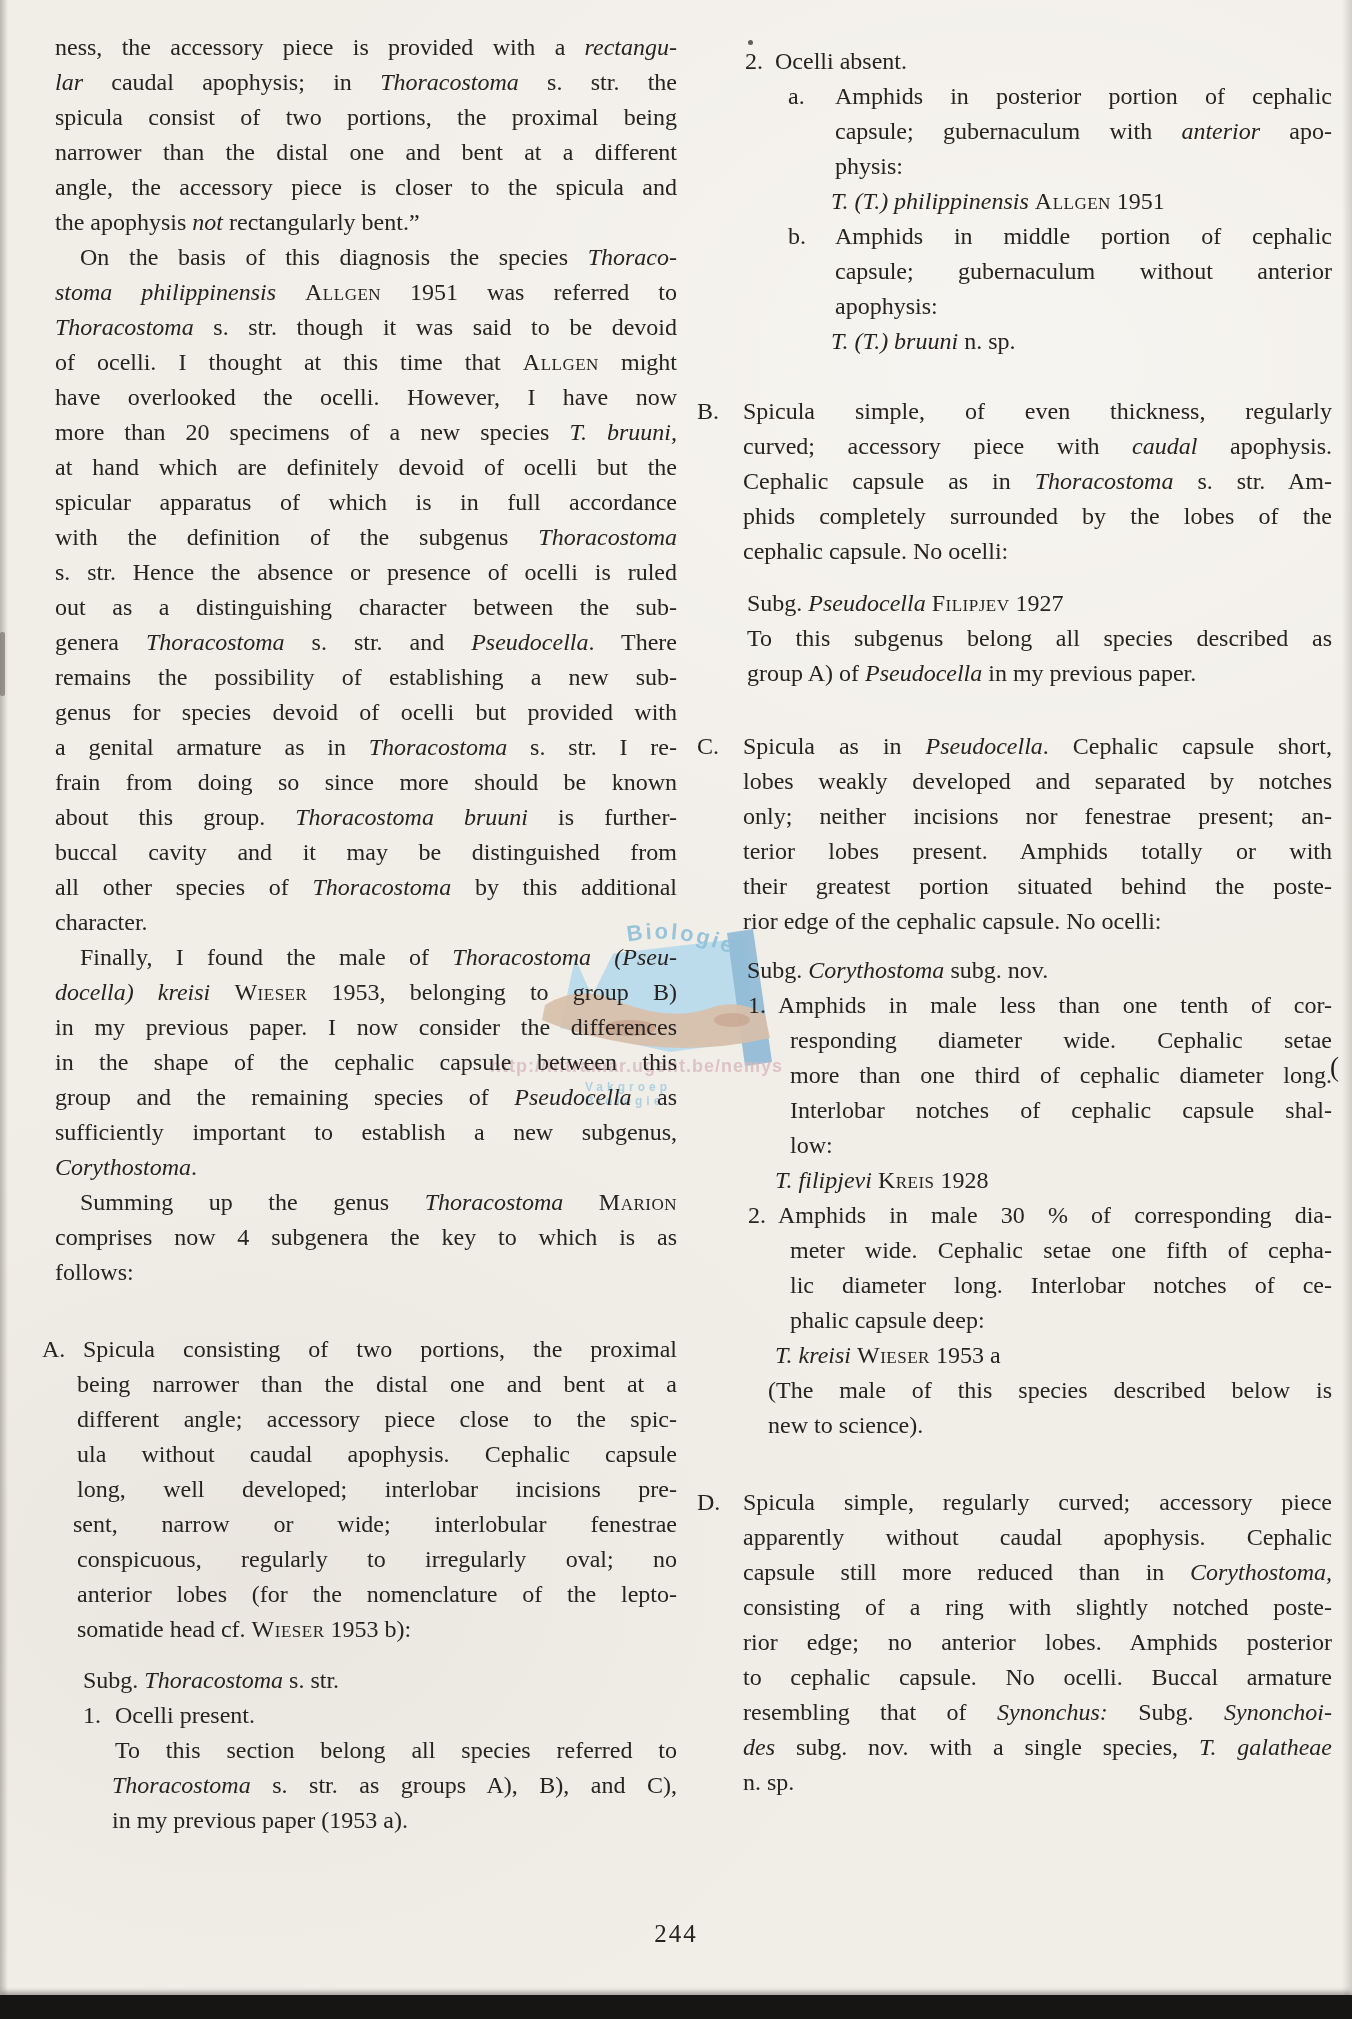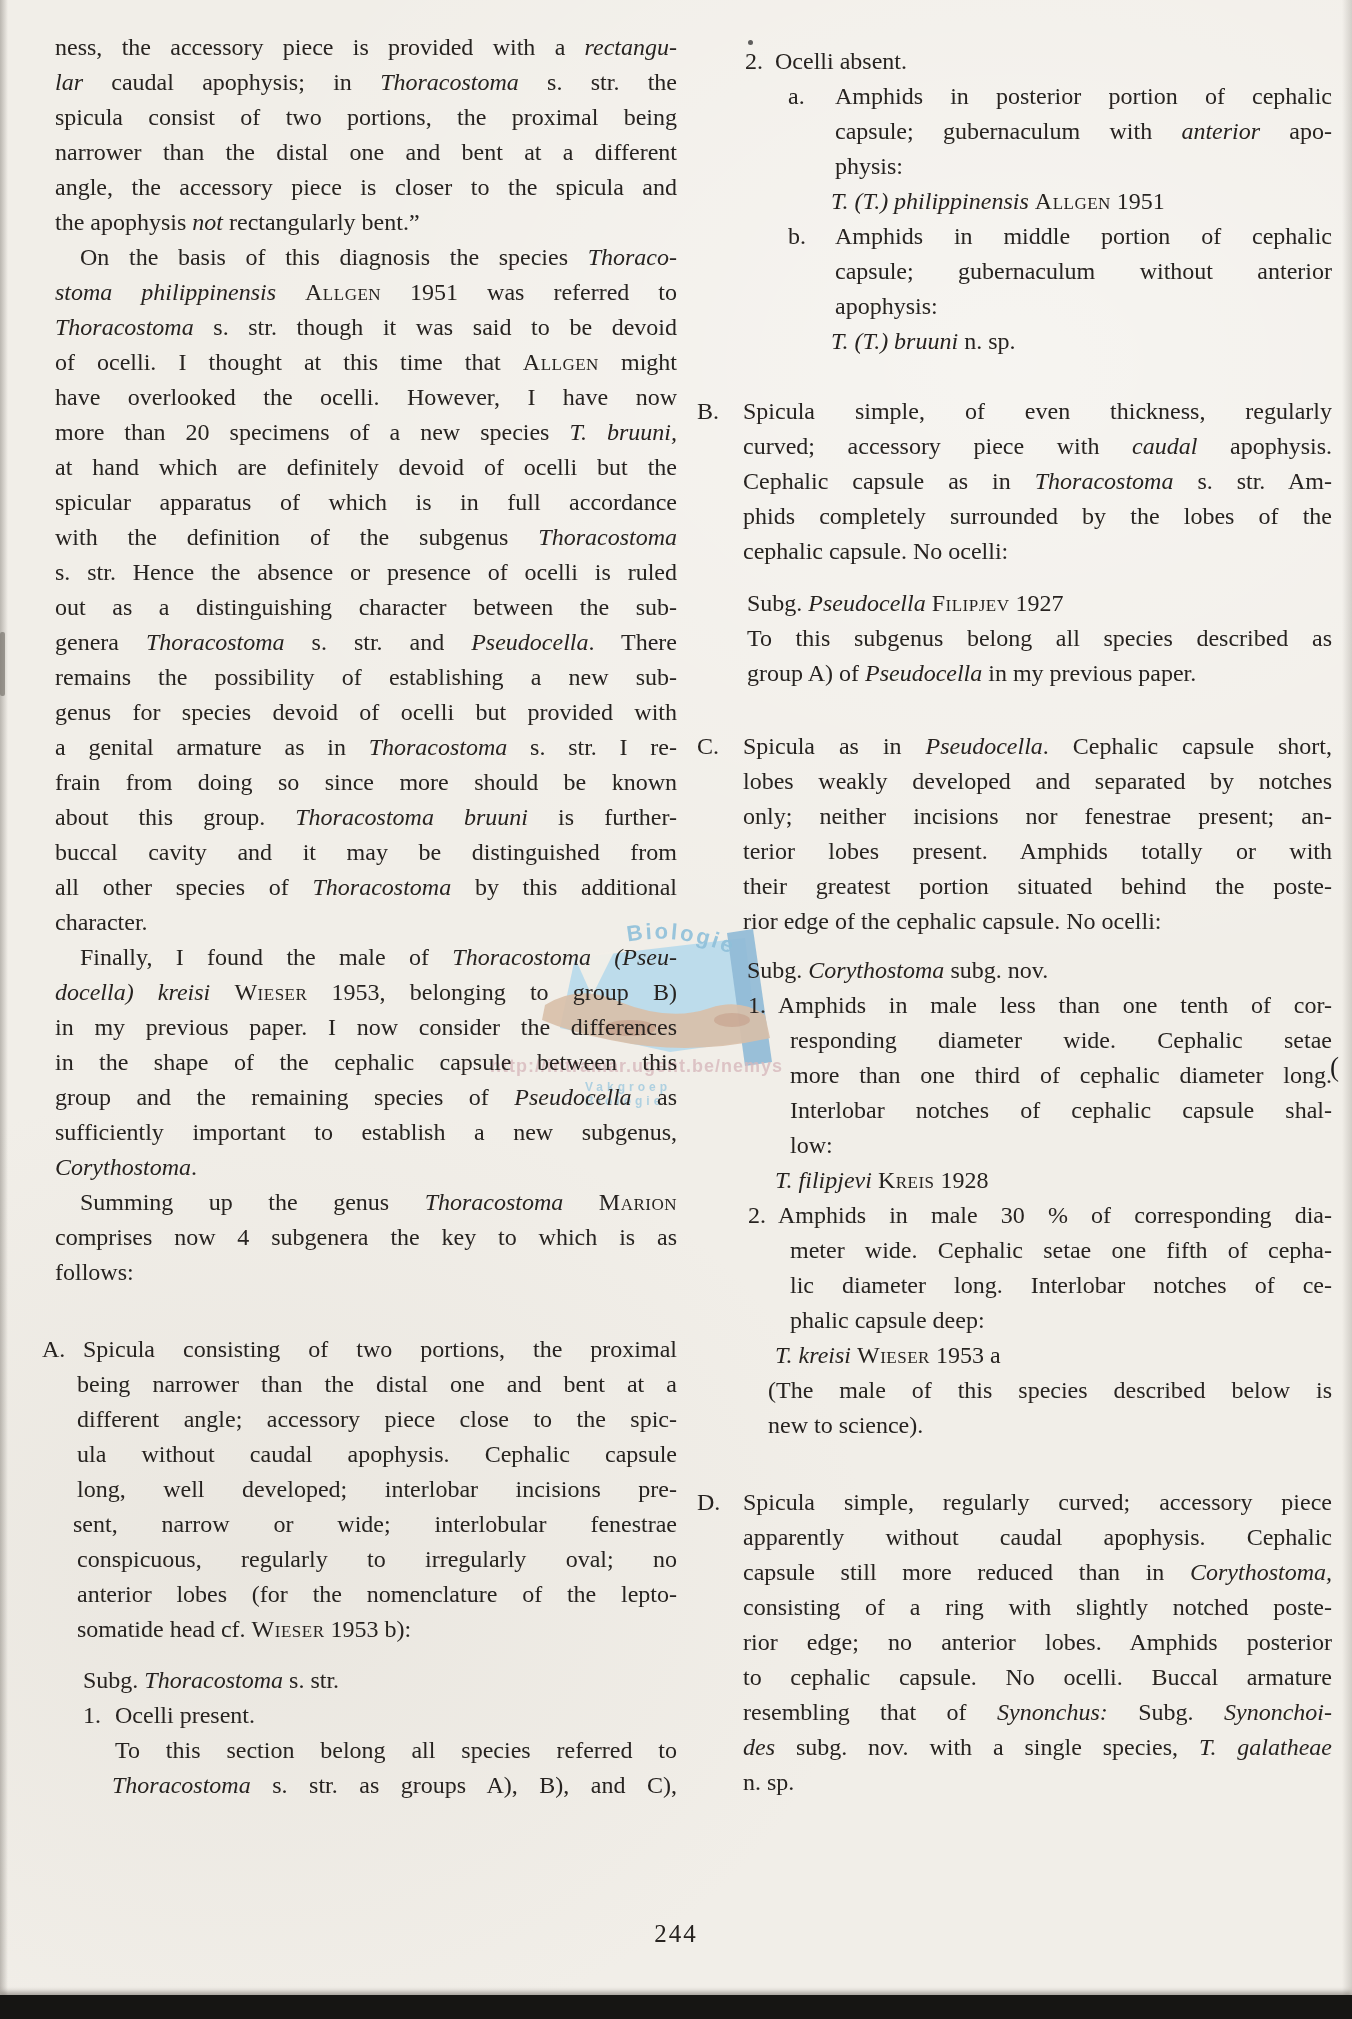--- a/index.html
+++ b/index.html
@@ -122,20 +122,21 @@
         <div class="line j" style="margin-left: 18px;"><span>sent, narrow or wide; interlobular fenestrae</span></div>
         <div class="line j" style="margin-left: 22px;"><span>conspicuous, regularly to irregularly oval; no</span></div>
         <div class="line j" style="margin-left: 22px;"><span>anterior lobes (for the nomenclature of the lepto-</span></div>
         <div class="line" style="margin-left: 22px;"><span>somatide head cf. </span><span class="sc">Wieser</span><span> 1953 b):</span></div>
       </div>
       <div class="block" style="margin-top: 16px;">
         <div class="line" style="margin-left: 28px;"><span>Subg. </span><span class="i">Thoracostoma</span><span> s. str.</span></div>
         <div class="line" style="margin-left: 60px;"><span class="marker" style="left: -32px;">1.</span><span>Ocelli present.</span></div>
         <div class="line j" style="margin-left: 60px;"><span>To this section belong all species referred to</span></div>
         <div class="line j" style="margin-left: 57px;"><span class="i">Thoracostoma</span><span> s. str. as groups A), B), and C),</span></div>
+        <div class="line" style="margin-left: 57px;"><span>in my previous paper (1953 a).</span></div>
       </div>
     </div>
   <div class="col col-right" id="col-right">
       <div class="block" style="margin-top: 14px;">
         <div class="line" style="margin-left: 32px;"><span class="marker" style="left: -30px;">2.</span><span>Ocelli absent.</span></div>
         <div class="line j" style="margin-left: 92px;"><span class="marker" style="left: -47px;">a.</span><span>Amphids in posterior portion of cephalic</span></div>
         <div class="line j" style="margin-left: 92px;"><span>capsule; gubernaculum with </span><span class="i">anterior</span><span> apo-</span></div>
         <div class="line" style="margin-left: 92px;"><span>physis:</span></div>
         <div class="line" style="margin-left: 88px;"><span class="i">T. (T.) philippinensis</span><span> </span><span class="sc">Allgen</span><span> 1951</span></div>
         <div class="line j" style="margin-left: 92px;"><span class="marker" style="left: -47px;">b.</span><span>Amphids in middle portion of cephalic</span></div>

